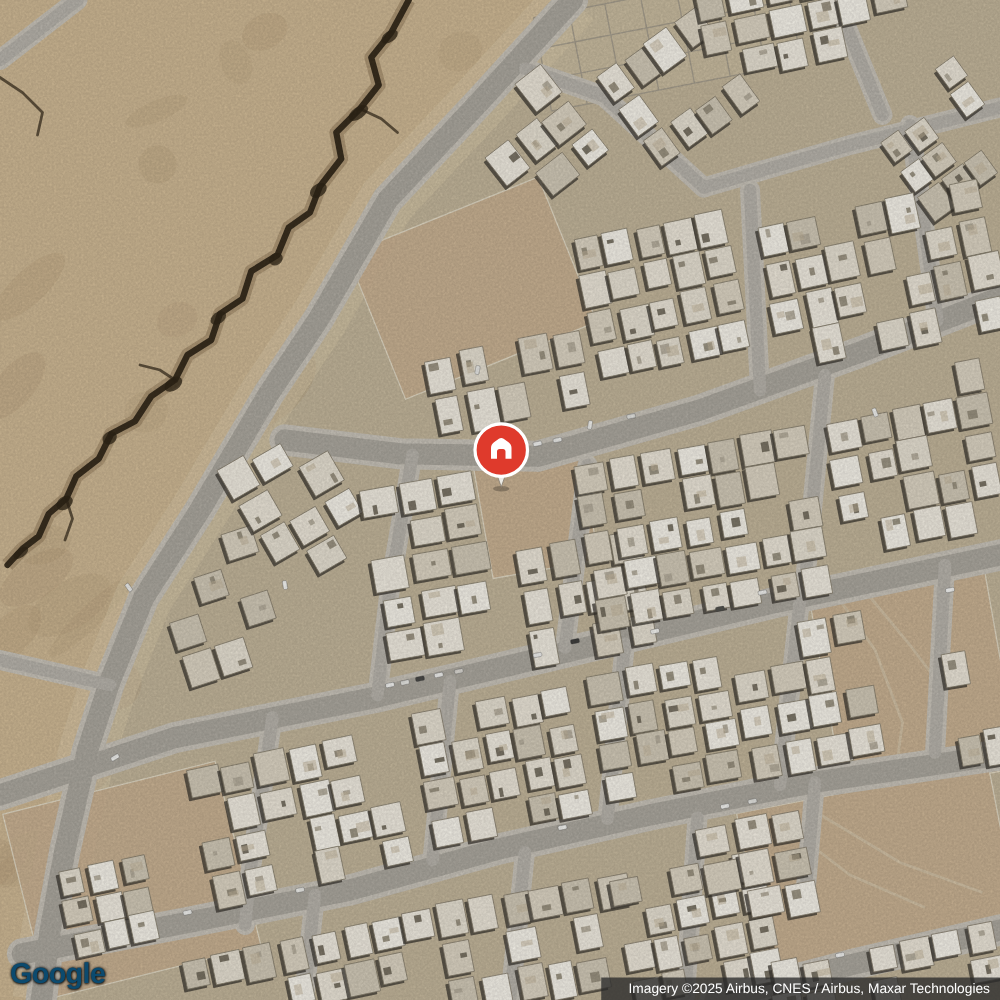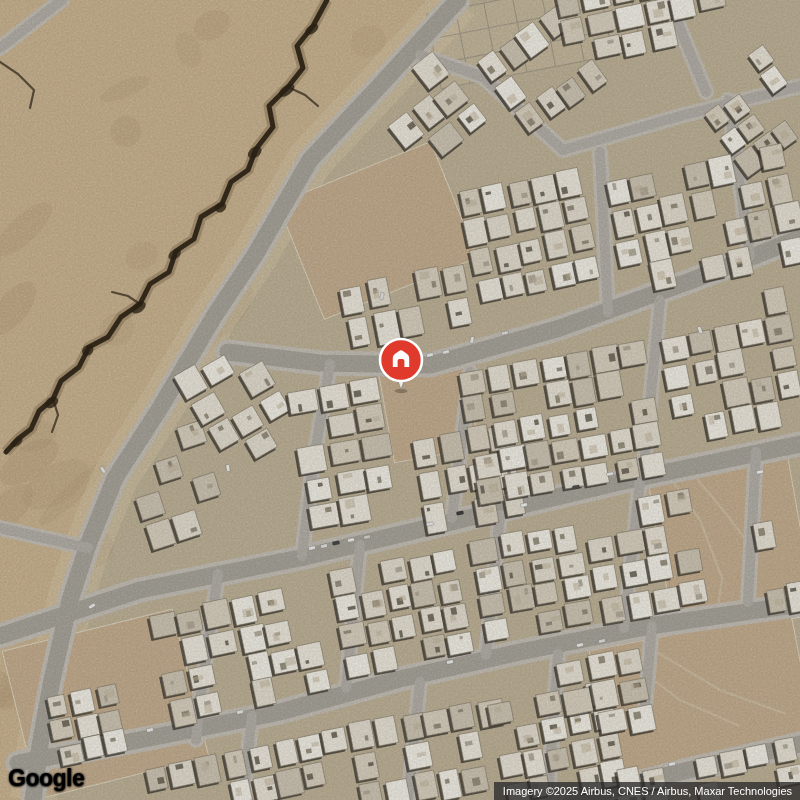--- a/index.html
+++ b/index.html
@@ -4,28 +4,28 @@
 <style>
   html,body{margin:0;padding:0;background:#222;}
   .viewport{
     position:relative;width:800px;height:800px;overflow:hidden;
     font-family:"Liberation Sans","DejaVu Sans",sans-serif;
     background:#c3b69b;cursor:grab;
   }
   .viewport svg{position:absolute;left:0;top:0;display:block;}
   .google-logo{
     position:absolute;left:8px;bottom:8px;z-index:5;
-    font-size:23px;font-weight:700;letter-spacing:-0.5px;color:#000000;
+    font-size:23px;font-weight:700;letter-spacing:-0.5px;color:#0c4a6e;
     text-shadow:0 1px 2px rgba(0,0,0,.75),0 0 2px rgba(0,0,0,.6),1px 0 2px rgba(0,0,0,.5);
     user-select:none;cursor:pointer;
   }
   .attribution{
     position:absolute;right:0;bottom:0;z-index:5;height:18px;
     background:rgba(42,42,42,.78);color:#ffffff;font-size:11px;line-height:18px;
-    padding:0 8px 0 9px;white-space:nowrap;
+    padding:0 8px 0 22px;white-space:nowrap;
   }
 </style>
 </head>
 <body>
 
 <div class="viewport">
   <svg width="800" height="800" viewBox="0 0 800 800" xmlns="http://www.w3.org/2000/svg">
     <defs>
       <filter id="grain" x="0" y="0" width="100%" height="100%">
         <feTurbulence type="fractalNoise" baseFrequency="0.55" numOctaves="2" seed="7" stitchTiles="stitch"></feTurbulence>

